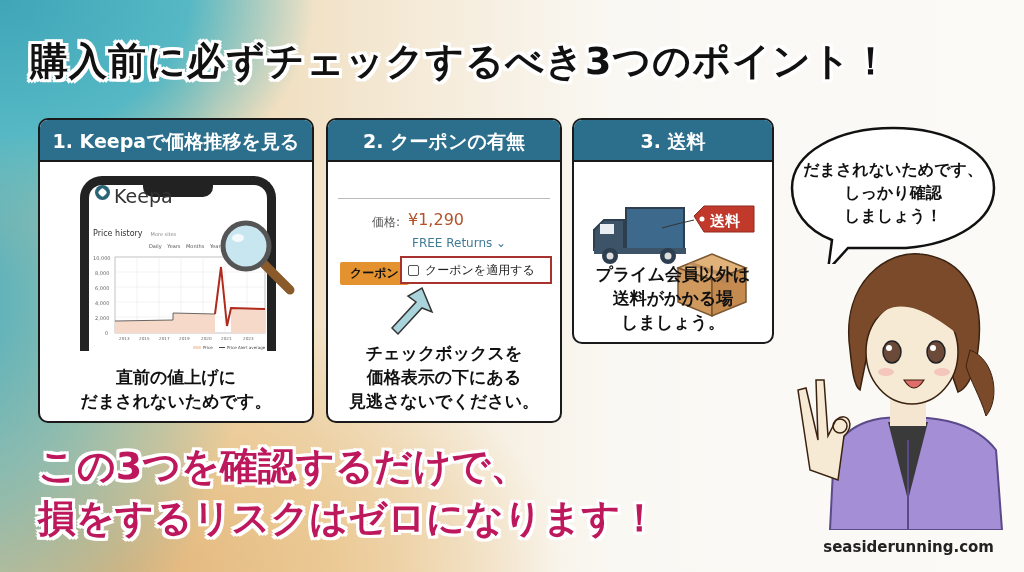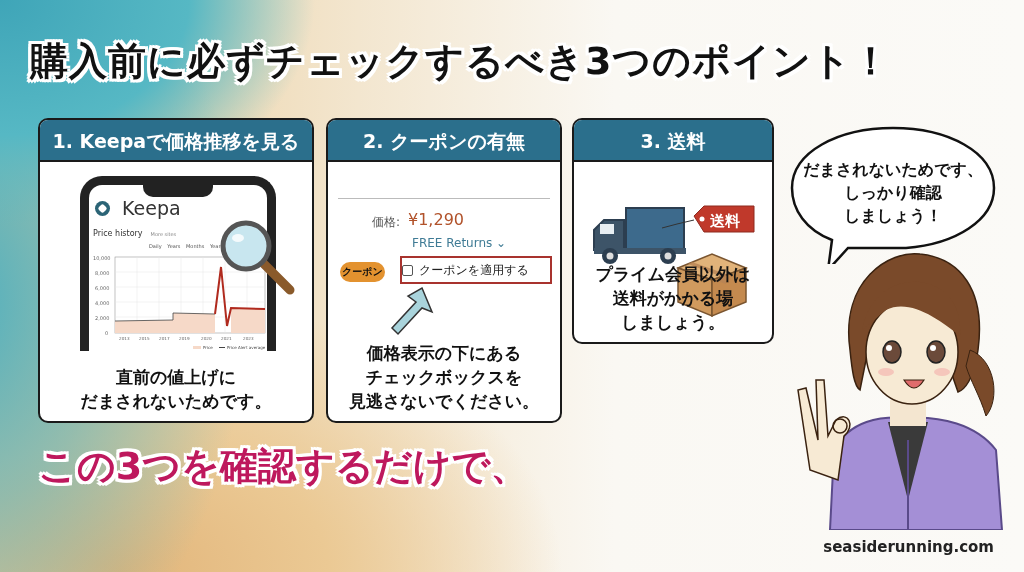--- a/index.html
+++ b/index.html
@@ -15,35 +15,35 @@
     text-shadow:-3px -3px 0 #fff,3px -3px 0 #fff,-3px 3px 0 #fff,3px 3px 0 #fff,0 3px 0 #fff,0 -3px 0 #fff,3px 0 0 #fff,-3px 0 0 #fff;}
   .card{position:absolute;top:118px;background:#fff;border:2.5px solid #1a1a1a;border-radius:10px;overflow:hidden;}
   .card-head{background:#2b6f8c;color:#fff;font-weight:bold;font-size:19px;text-align:center;height:42px;line-height:42px;border-bottom:2px solid #1a1a1a}
   .card-foot{position:absolute;left:0;right:0;bottom:8px;text-align:center;font-weight:bold;font-size:17px;line-height:24px;color:#111}
   #c1{left:38px;width:276px;height:305px}
   #c2{left:326px;width:236px;height:305px}
   #c3{left:572px;width:202px;height:226px}
   
   .phone{position:absolute;left:40px;top:56px;width:196px;height:175px;border:9px solid #222;border-bottom:none;border-radius:22px 22px 0 0;background:#fff}
   .notch{position:absolute;left:50%;top:-2px;transform:translateX(-50%);width:70px;height:14px;background:#222;border-radius:0 0 10px 10px}
-  .keepa-logo{position:absolute;left:6px;top:12px;font-size:19px;color:#333;display:flex;align-items:center;gap:12px}
+  .keepa-logo{position:absolute;left:6px;top:0;font-size:19px;color:#333;display:flex;gap:4px}
   .keepa-dot{width:15px;height:15px;border-radius:50%;background:#2b6476;position:relative}
   .keepa-dot:after{content:"";position:absolute;left:4px;top:4px;width:7px;height:7px;background:#fff;transform:rotate(45deg);border-radius:2px}
   .ph-sub{position:absolute;left:4px;top:44px;font-size:8px;color:#333}
   .ph-sub span{font-size:5px;color:#888;margin-left:8px}
   .ph-tabs{position:absolute;left:60px;top:58px;font-size:5px;color:#555;word-spacing:4px}
   .chart{position:absolute;left:4px;top:66px;width:176px;height:102px}
   .mag{position:absolute;left:180px;top:100px}
   
   .c2-line{position:absolute;left:10px;right:10px;top:78px;height:1px;background:#bbb}
   .price-label{position:absolute;left:44px;top:94px;font-size:12px;color:#555}
   .price-val{position:absolute;left:80px;top:90px;font-size:16px;color:#b1522a}
   .free-ret{position:absolute;left:84px;top:116px;font-size:12px;color:#3f7b95}
-  .coupon-tag{position:absolute;left:12px;top:142px;background:#e3922f;color:#111;font-weight:bold;font-size:10px;padding:3px 2px;border-radius:10px}
-  .coupon-box{position:absolute;left:72px;top:136px;width:152px;height:28px;border:2.5px solid #a8332e;display:flex;align-items:center;padding-left:0;font-size:12px;color:#222;background:#fff}
+  .coupon-tag{position:absolute;left:12px;top:142px;background:#e3922f;color:#111;font-weight:bold;font-size:12px;padding:3px 10px;border-radius:2px}
+  .coupon-box{position:absolute;left:72px;top:136px;width:152px;height:28px;border:2.5px solid #a8332e;display:flex;align-items:center;padding-left:6px;font-size:12px;color:#222;background:#fff}
   .cb{width:11px;height:11px;border:1px solid #555;border-radius:2px;margin-right:6px}
   .arrow{position:absolute;left:60px;top:166px}
   
   .truck{position:absolute;left:18px;top:82px}
   .box{position:absolute;left:100px;top:130px}
   
   .bubble{position:absolute;left:788px;top:124px;width:210px;height:140px;}
   .bubble-text{position:absolute;left:798px;top:158px;width:190px;text-align:center;font-weight:bold;font-size:16px;line-height:23px;color:#111}
   .girl{position:absolute;left:790px;top:240px}
   .bottom{position:absolute;left:38px;top:440px;font-size:38px;font-weight:bold;line-height:52px;color:#be185d;
@@ -125,22 +125,22 @@
   <div class="free-ret">FREE Returns ⌄</div>
   <div class="coupon-tag">クーポン</div>
   <div class="coupon-box">
     <span class="cb"></span>
     <span>クーポンを適用する</span>
   </div>
   <svg class="arrow" width="46" height="50" viewBox="0 0 46 50">
     <path d="M34 2 L44 26 L34 22 L10 48 L4 42 L28 16 L20 10 Z" fill="#a9d4dc" stroke="#333" stroke-width="1.5"></path>
   </svg>
   <div class="card-foot">
+    <div>チェックボックスを</div>
     <div>価格表示の下にある</div>
-    <div>チェックボックスを</div>
     <div>見逃さないでください。</div>
   </div>
 </div>
 
 <div class="card" id="c3">
   <div class="card-head">3. 送料</div>
   <svg class="truck" width="170" height="70" viewBox="0 0 170 70">
     <rect x="34" y="6" width="58" height="42" fill="#3d6a8c" stroke="#2c3e50" stroke-width="2"></rect>
     <path d="M2 48 L2 28 L12 18 L32 18 L32 48 Z" fill="#3d5468" stroke="#2c3e50" stroke-width="2"></path>
     <rect x="8" y="22" width="14" height="10" fill="#e8eef2"></rect>
@@ -191,15 +191,16 @@
     <circle cx="143" cy="108" r="3" fill="#fff"></circle>
   <ellipse cx="96" cy="132" rx="8" ry="4" fill="#f4b7b0" opacity="0.7"></ellipse>
   <ellipse cx="152" cy="132" rx="8" ry="4" fill="#f4b7b0" opacity="0.7"></ellipse>
   <path d="M114 140 Q124 156 134 140 Z" fill="#e06c6c" stroke="#3a2210" stroke-width="1.2"></path>
   <path d="M20 230 L8 150 L16 148 L28 200 L26 140 L34 140 L38 196 L46 180 C58 170 66 186 54 196 L48 240 Z" fill="#f7ead4" stroke="#3a2210" stroke-width="1.5"></path>
   <circle cx="50" cy="186" r="7" fill="none" stroke="#3a2210" stroke-width="1.5"></circle>
 </svg>
 
 <div class="bottom">
   <div>この3つを確認するだけで、</div>
+  <div>損をするリスクはゼロになります！</div>
 </div>
 
 <div class="site">seasiderunning.com</div>
 
 </body></html>

